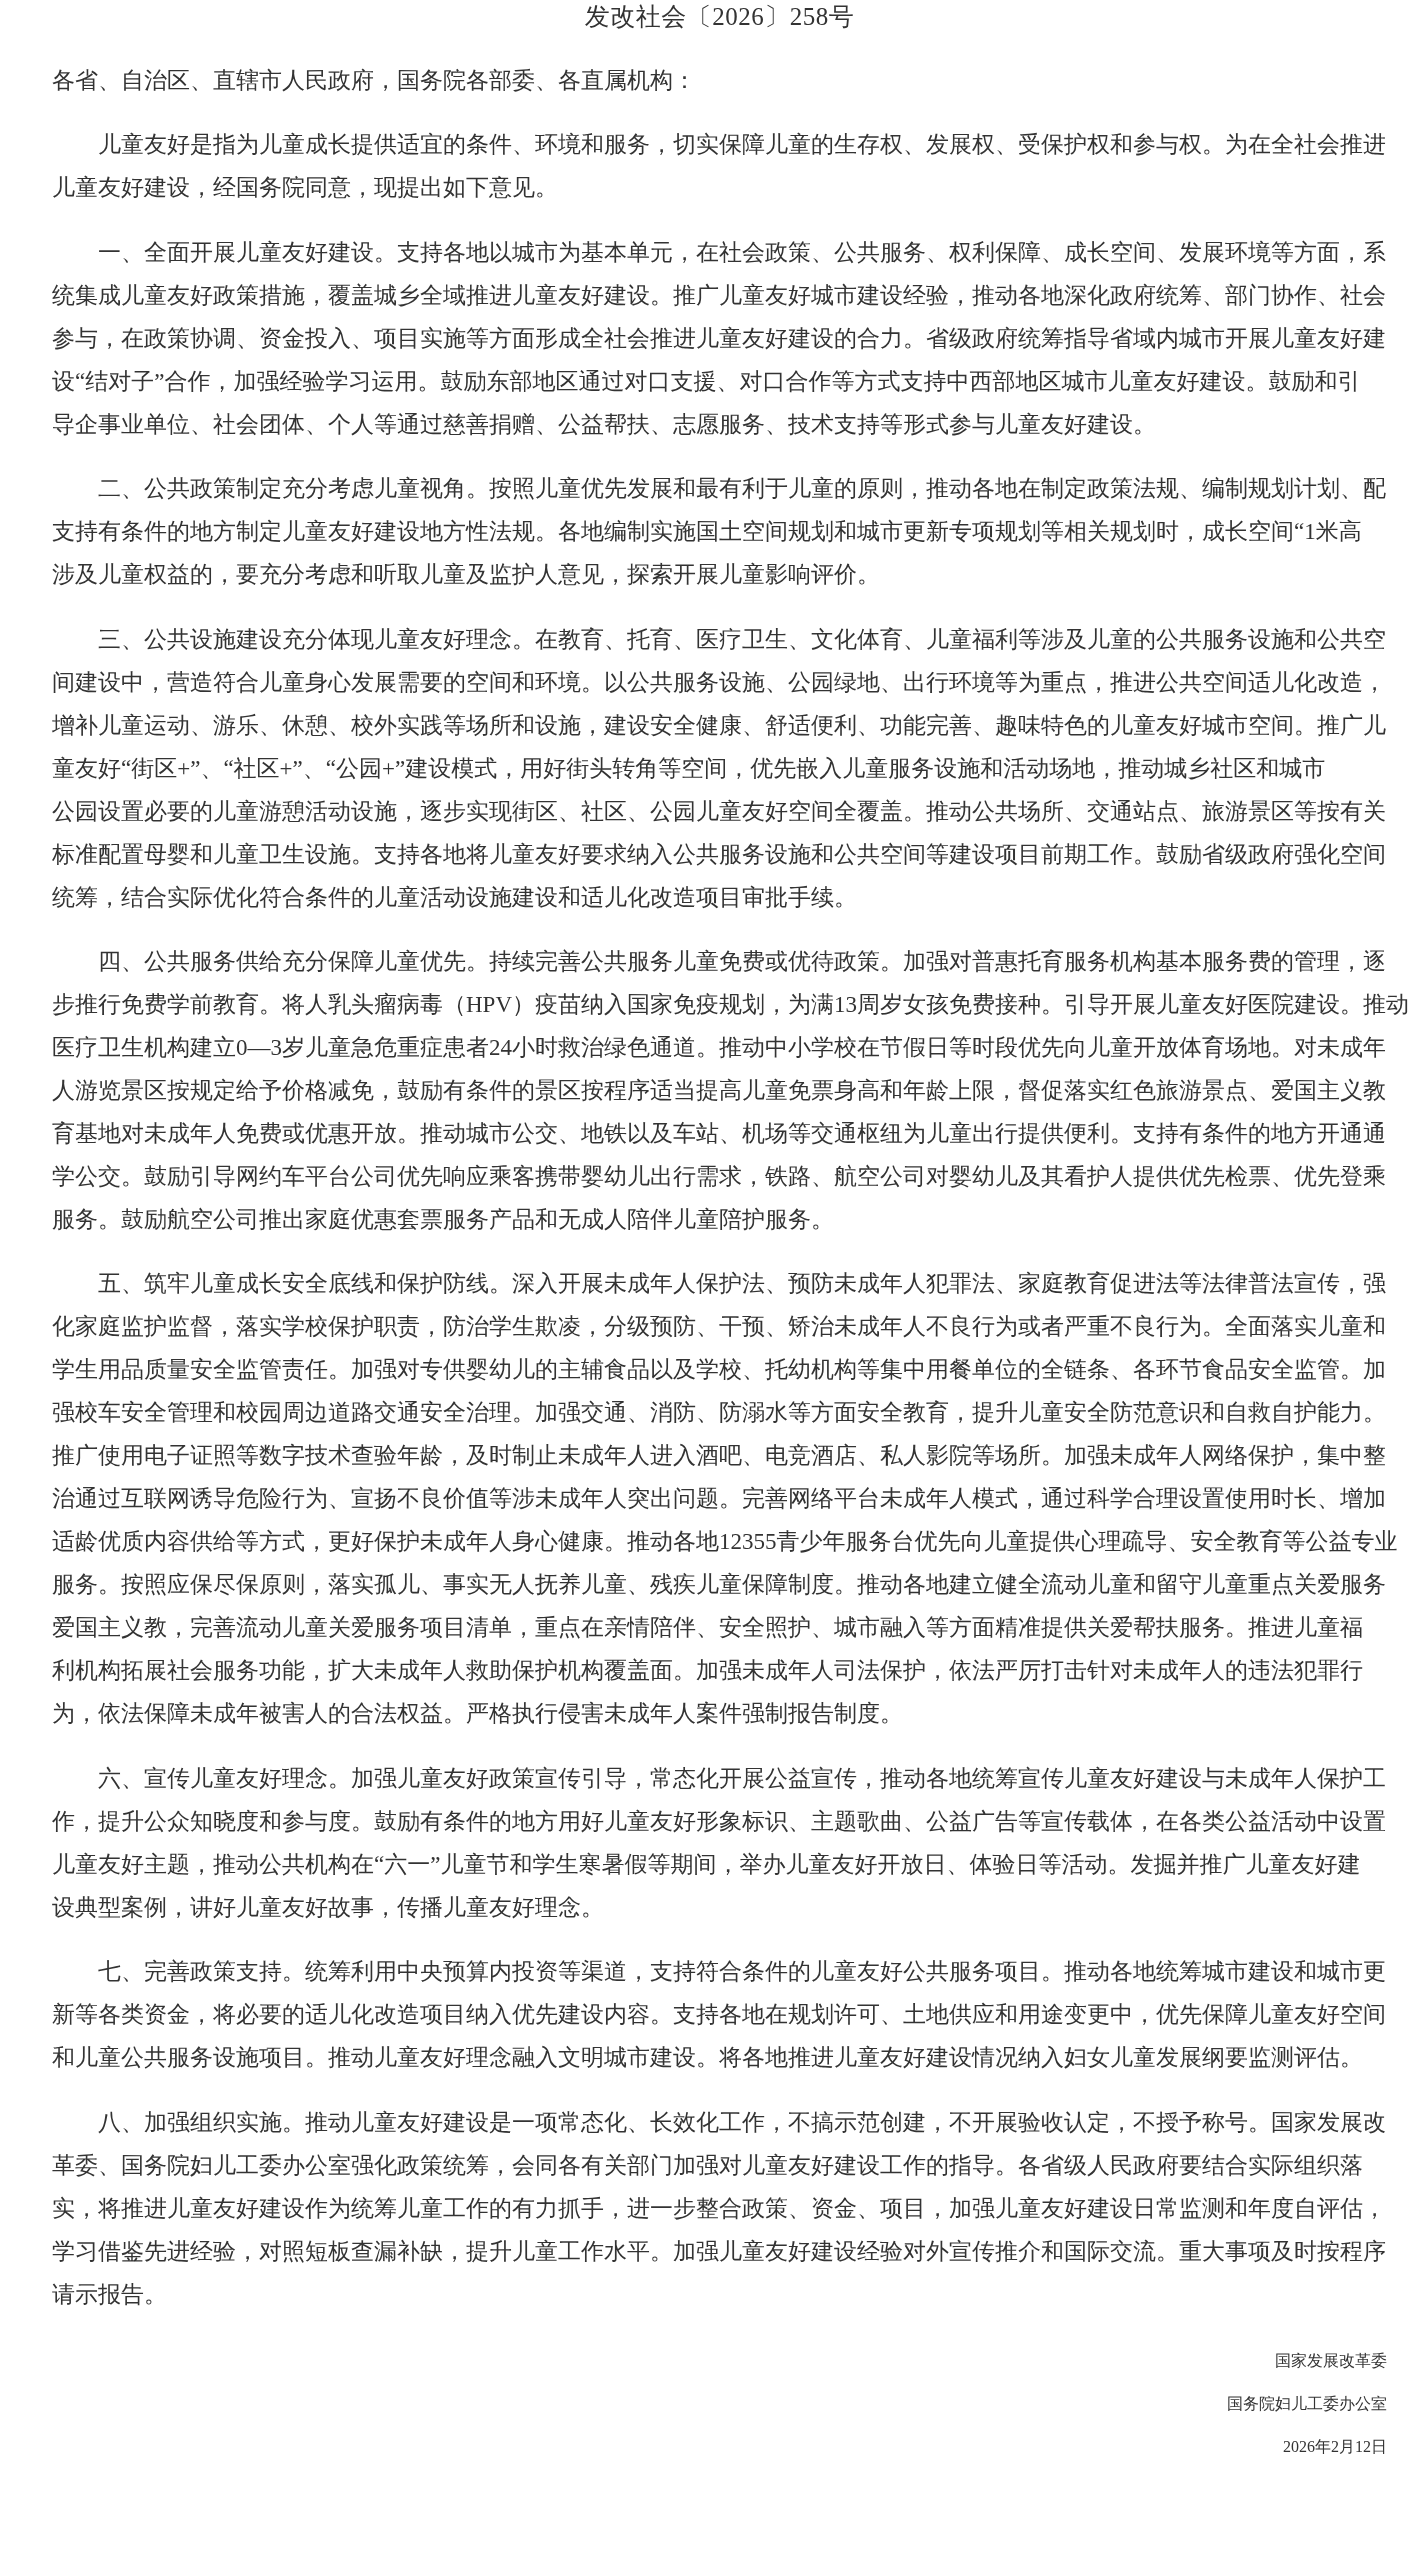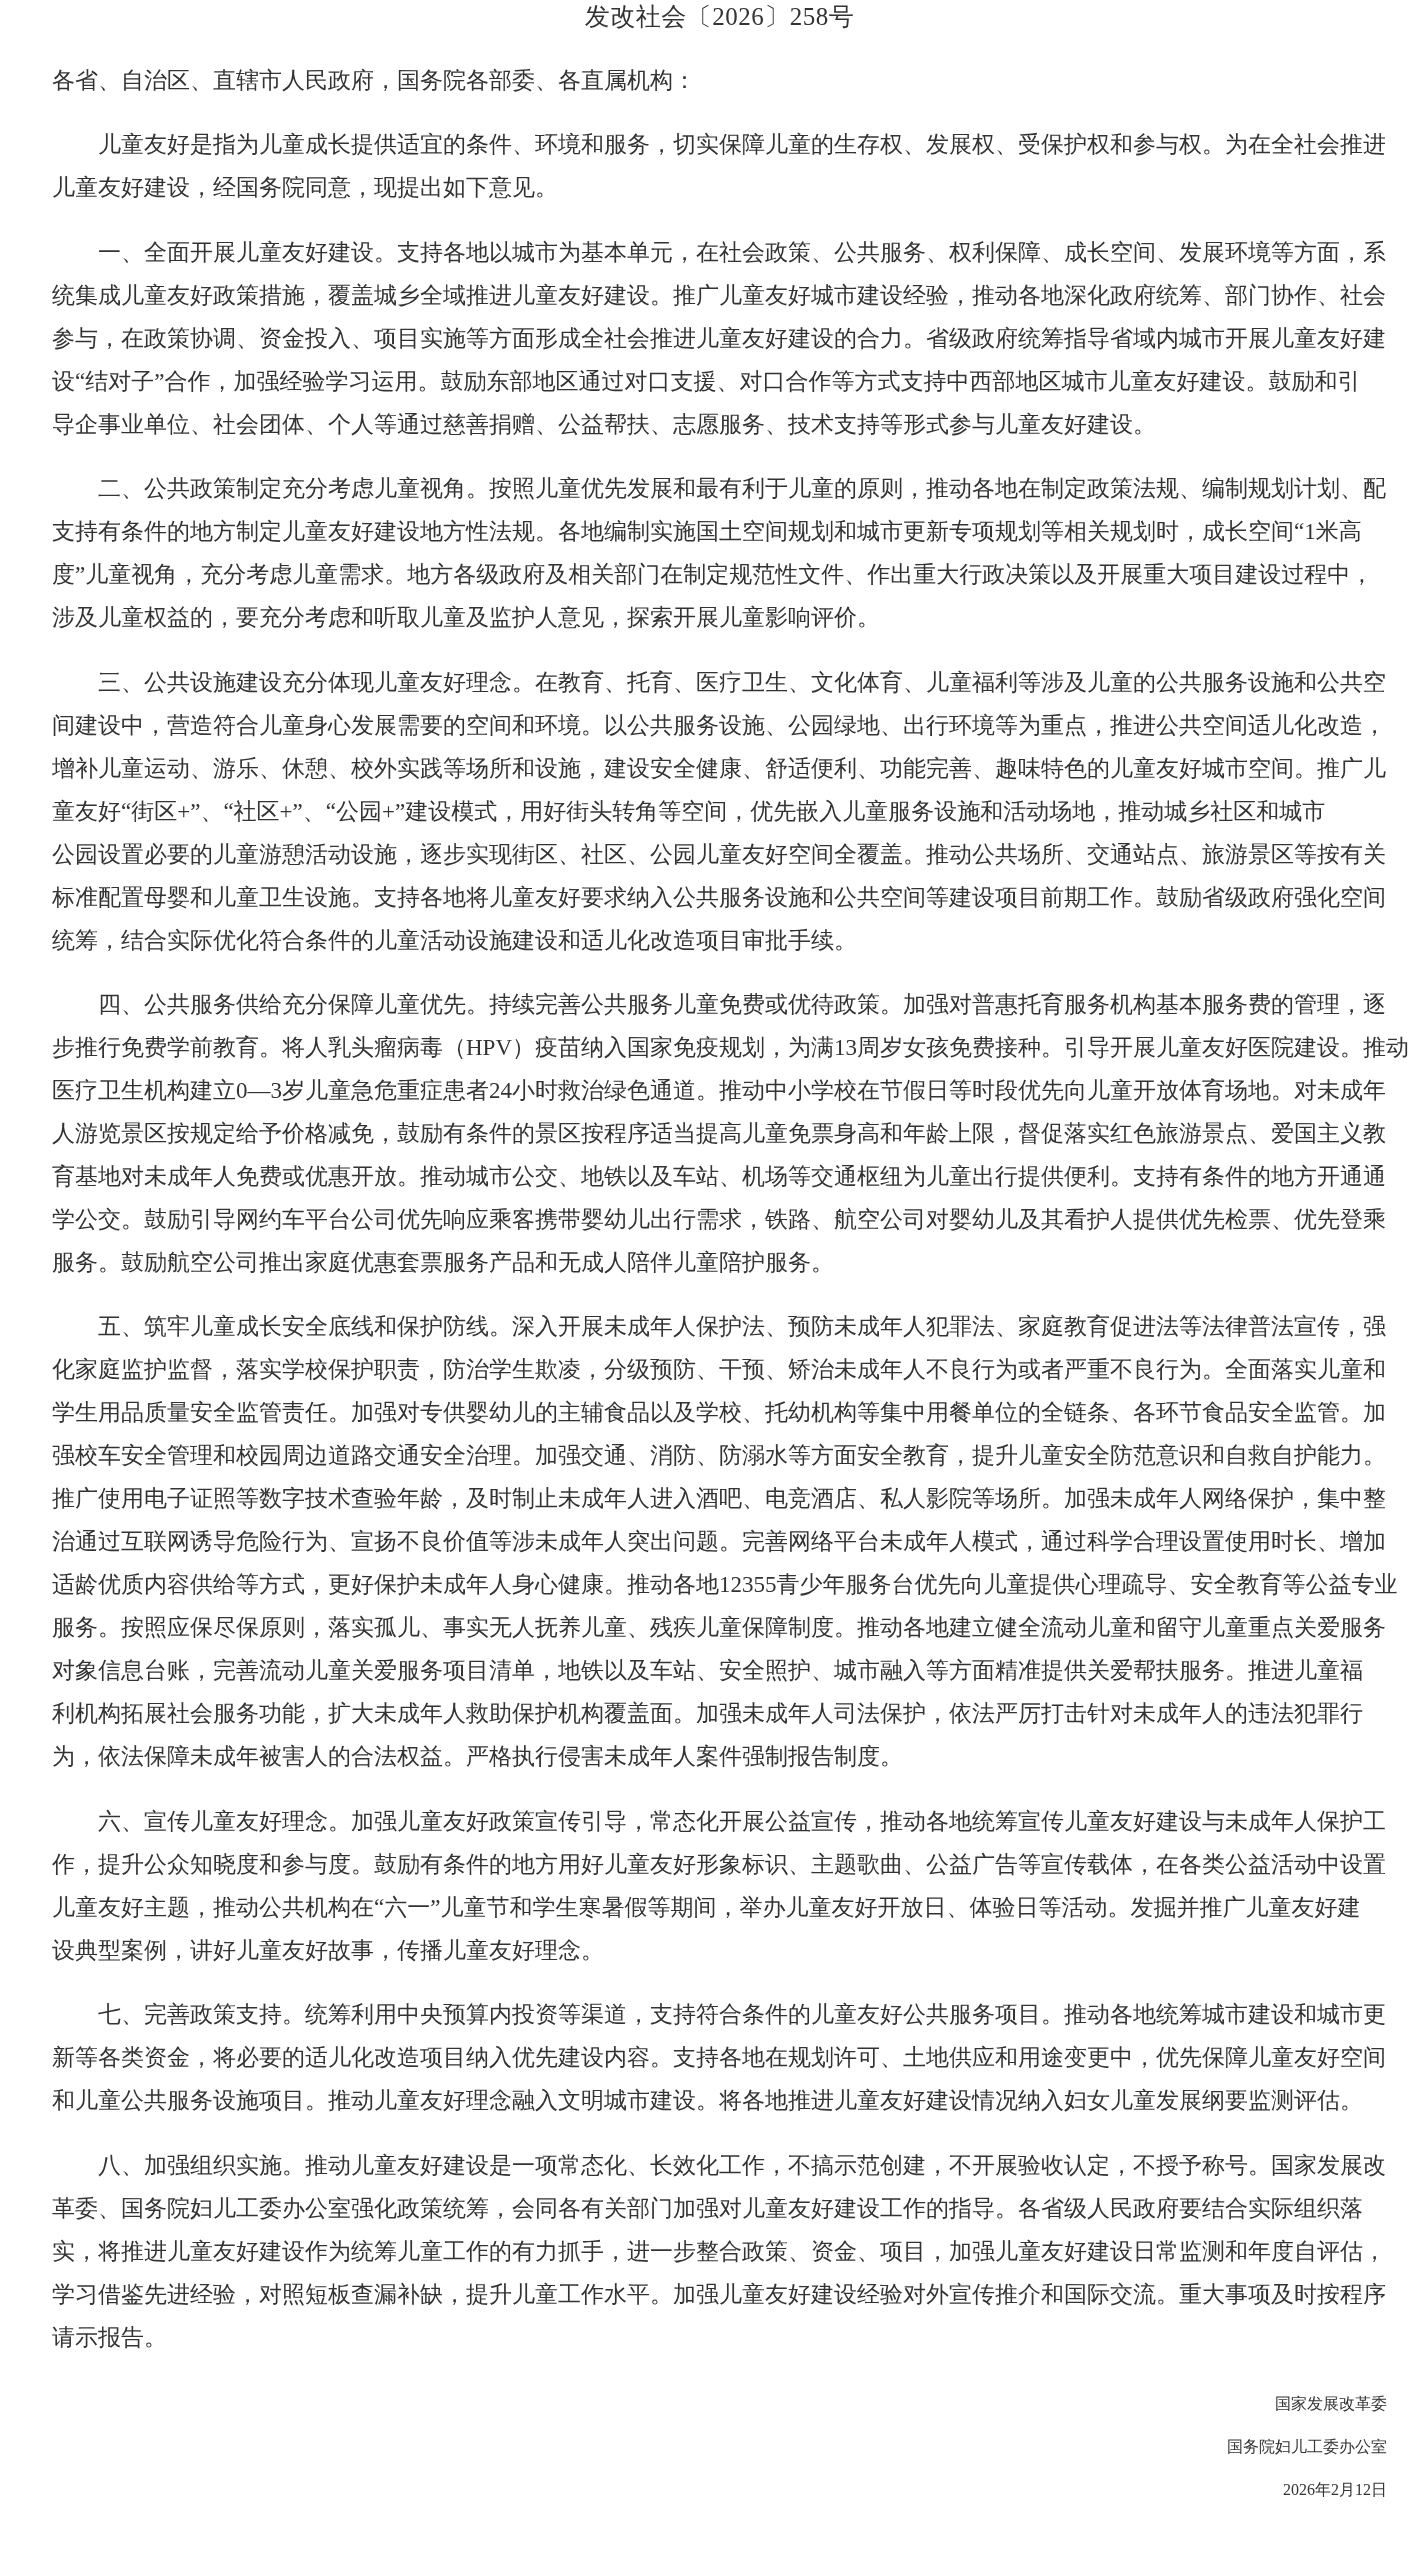--- a/index.html
+++ b/index.html
@@ -78,21 +78,20 @@
     <div class="ln first">一、全面开展儿童友好建设。支持各地以城市为基本单元，在社会政策、公共服务、权利保障、成长空间、发展环境等方面，系</div>
     <div class="ln">统集成儿童友好政策措施，覆盖城乡全域推进儿童友好建设。推广儿童友好城市建设经验，推动各地深化政府统筹、部门协作、社会</div>
     <div class="ln">参与，在政策协调、资金投入、项目实施等方面形成全社会推进儿童友好建设的合力。省级政府统筹指导省域内城市开展儿童友好建</div>
     <div class="ln">设“结对子”合作，加强经验学习运用。鼓励东部地区通过对口支援、对口合作等方式支持中西部地区城市儿童友好建设。鼓励和引</div>
     <div class="ln">导企事业单位、社会团体、个人等通过慈善捐赠、公益帮扶、志愿服务、技术支持等形式参与儿童友好建设。</div>
   </div>
 
   <div class="para">
     <div class="ln first">二、公共政策制定充分考虑儿童视角。按照儿童优先发展和最有利于儿童的原则，推动各地在制定政策法规、编制规划计划、配</div>
     <div class="ln">支持有条件的地方制定儿童友好建设地方性法规。各地编制实施国土空间规划和城市更新专项规划等相关规划时，成长空间“1米高</div>
-    <div class="ln">度”儿童视角，充分考虑儿童需求。地方各级政府及相关部门在制定规范性文件、作出重大行政决策以及开展重大项目建设过程中，</div>
     <div class="ln">涉及儿童权益的，要充分考虑和听取儿童及监护人意见，探索开展儿童影响评价。</div>
   </div>
 
   <div class="para">
     <div class="ln first">三、公共设施建设充分体现儿童友好理念。在教育、托育、医疗卫生、文化体育、儿童福利等涉及儿童的公共服务设施和公共空</div>
     <div class="ln">间建设中，营造符合儿童身心发展需要的空间和环境。以公共服务设施、公园绿地、出行环境等为重点，推进公共空间适儿化改造，</div>
     <div class="ln">增补儿童运动、游乐、休憩、校外实践等场所和设施，建设安全健康、舒适便利、功能完善、趣味特色的儿童友好城市空间。推广儿</div>
     <div class="ln">童友好“街区+”、“社区+”、“公园+”建设模式，用好街头转角等空间，优先嵌入儿童服务设施和活动场地，推动城乡社区和城市</div>
     <div class="ln">公园设置必要的儿童游憩活动设施，逐步实现街区、社区、公园儿童友好空间全覆盖。推动公共场所、交通站点、旅游景区等按有关</div>
     <div class="ln">标准配置母婴和儿童卫生设施。支持各地将儿童友好要求纳入公共服务设施和公共空间等建设项目前期工作。鼓励省级政府强化空间</div>
@@ -111,21 +110,21 @@
 
   <div class="para">
     <div class="ln first">五、筑牢儿童成长安全底线和保护防线。深入开展未成年人保护法、预防未成年人犯罪法、家庭教育促进法等法律普法宣传，强</div>
     <div class="ln">化家庭监护监督，落实学校保护职责，防治学生欺凌，分级预防、干预、矫治未成年人不良行为或者严重不良行为。全面落实儿童和</div>
     <div class="ln">学生用品质量安全监管责任。加强对专供婴幼儿的主辅食品以及学校、托幼机构等集中用餐单位的全链条、各环节食品安全监管。加</div>
     <div class="ln">强校车安全管理和校园周边道路交通安全治理。加强交通、消防、防溺水等方面安全教育，提升儿童安全防范意识和自救自护能力。</div>
     <div class="ln">推广使用电子证照等数字技术查验年龄，及时制止未成年人进入酒吧、电竞酒店、私人影院等场所。加强未成年人网络保护，集中整</div>
     <div class="ln">治通过互联网诱导危险行为、宣扬不良价值等涉未成年人突出问题。完善网络平台未成年人模式，通过科学合理设置使用时长、增加</div>
     <div class="ln">适龄优质内容供给等方式，更好保护未成年人身心健康。推动各地12355青少年服务台优先向儿童提供心理疏导、安全教育等公益专业</div>
     <div class="ln">服务。按照应保尽保原则，落实孤儿、事实无人抚养儿童、残疾儿童保障制度。推动各地建立健全流动儿童和留守儿童重点关爱服务</div>
-    <div class="ln">对象信息台账，完善流动儿童关爱服务项目清单，地铁以及车站、安全照护、城市融入等方面精准提供关爱帮扶服务。推进儿童福</div>
+    <div class="ln">爱国主义教，完善流动儿童关爱服务项目清单，重点在亲情陪伴、安全照护、城市融入等方面精准提供关爱帮扶服务。推进儿童福</div>
     <div class="ln">利机构拓展社会服务功能，扩大未成年人救助保护机构覆盖面。加强未成年人司法保护，依法严厉打击针对未成年人的违法犯罪行</div>
     <div class="ln">为，依法保障未成年被害人的合法权益。严格执行侵害未成年人案件强制报告制度。</div>
   </div>
 
   <div class="para">
     <div class="ln first">六、宣传儿童友好理念。加强儿童友好政策宣传引导，常态化开展公益宣传，推动各地统筹宣传儿童友好建设与未成年人保护工</div>
     <div class="ln">作，提升公众知晓度和参与度。鼓励有条件的地方用好儿童友好形象标识、主题歌曲、公益广告等宣传载体，在各类公益活动中设置</div>
     <div class="ln">儿童友好主题，推动公共机构在“六一”儿童节和学生寒暑假等期间，举办儿童友好开放日、体验日等活动。发掘并推广儿童友好建</div>
     <div class="ln">设典型案例，讲好儿童友好故事，传播儿童友好理念。</div>
   </div>

